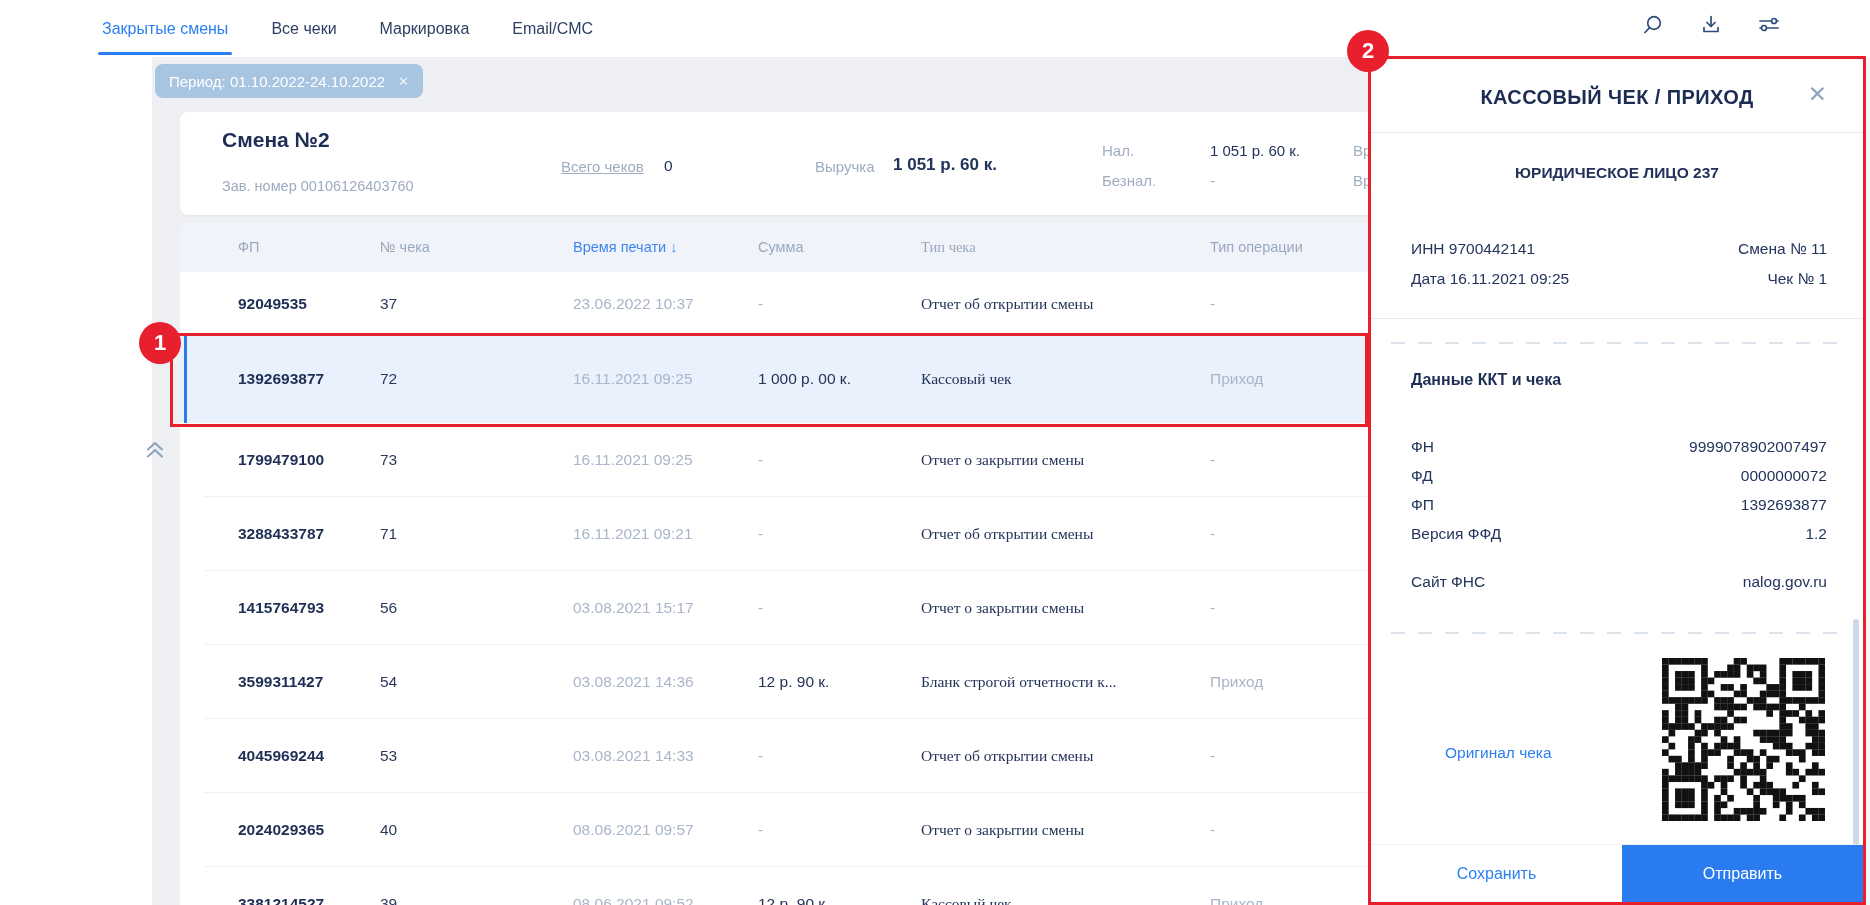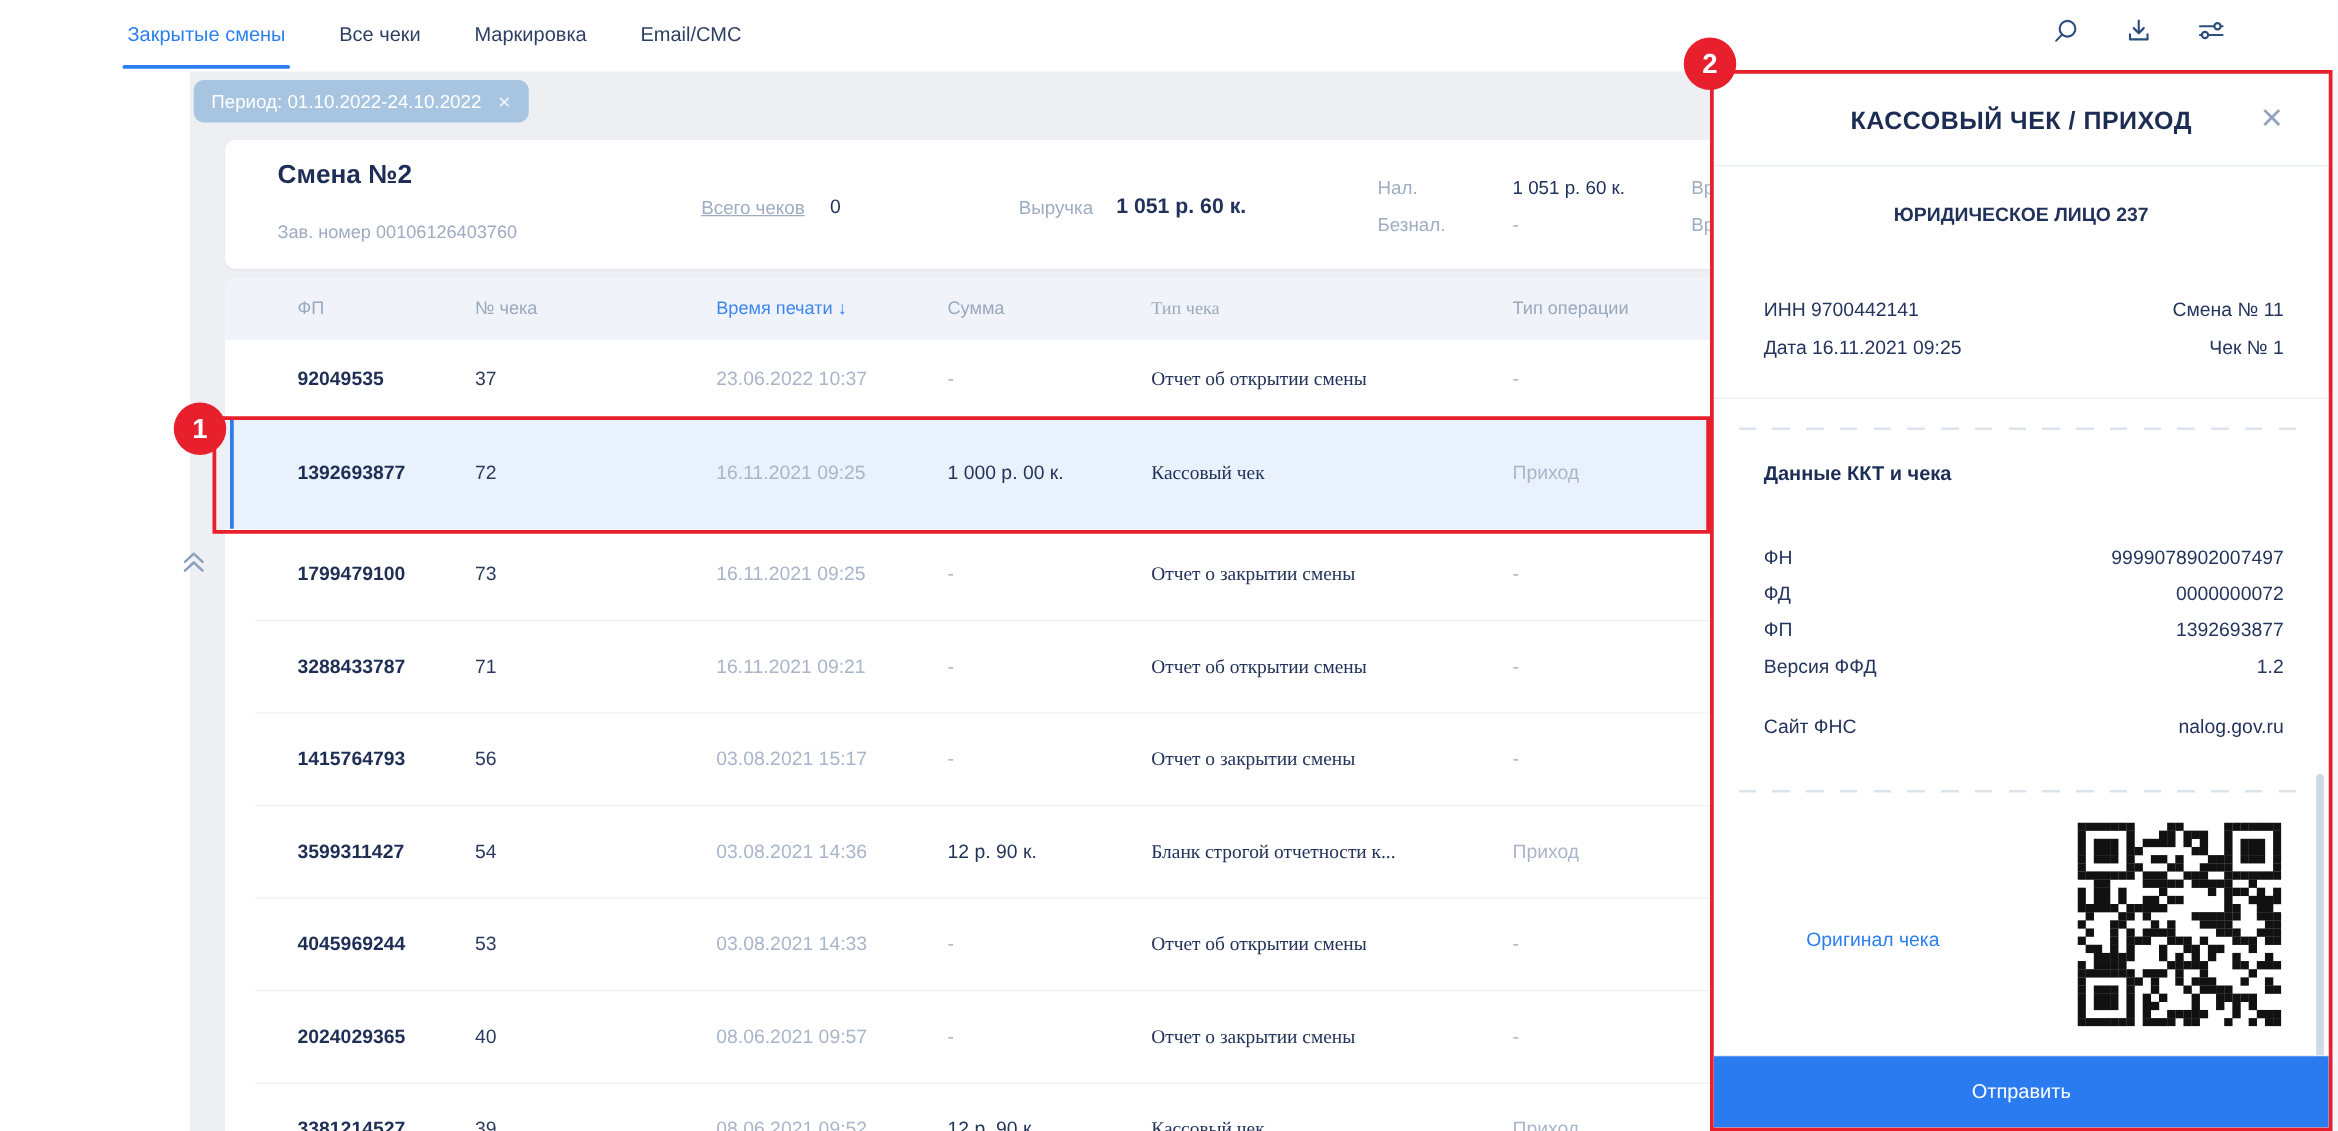--- a/index.html
+++ b/index.html
@@ -639,16 +639,17 @@
           <rect x="117.36" y="156.48" width="6.67" height="6.67"></rect>
           <rect x="136.92" y="156.48" width="6.67" height="6.67"></rect>
           <rect x="149.96" y="156.48" width="6.67" height="6.67"></rect>
           <rect x="156.48" y="156.48" width="6.67" height="6.67"></rect>
         </svg></div>
     <div class="p-abs orig-link">Оригинал чека</div>
 
     <div class="panel-scroll"></div>
 
     <div class="panel-btns">
+      <div class="btn btn-save">Сохранить</div>
       <div class="btn btn-send">Отправить</div>
     </div>
   </div>
 </div>
 
 </body></html>

